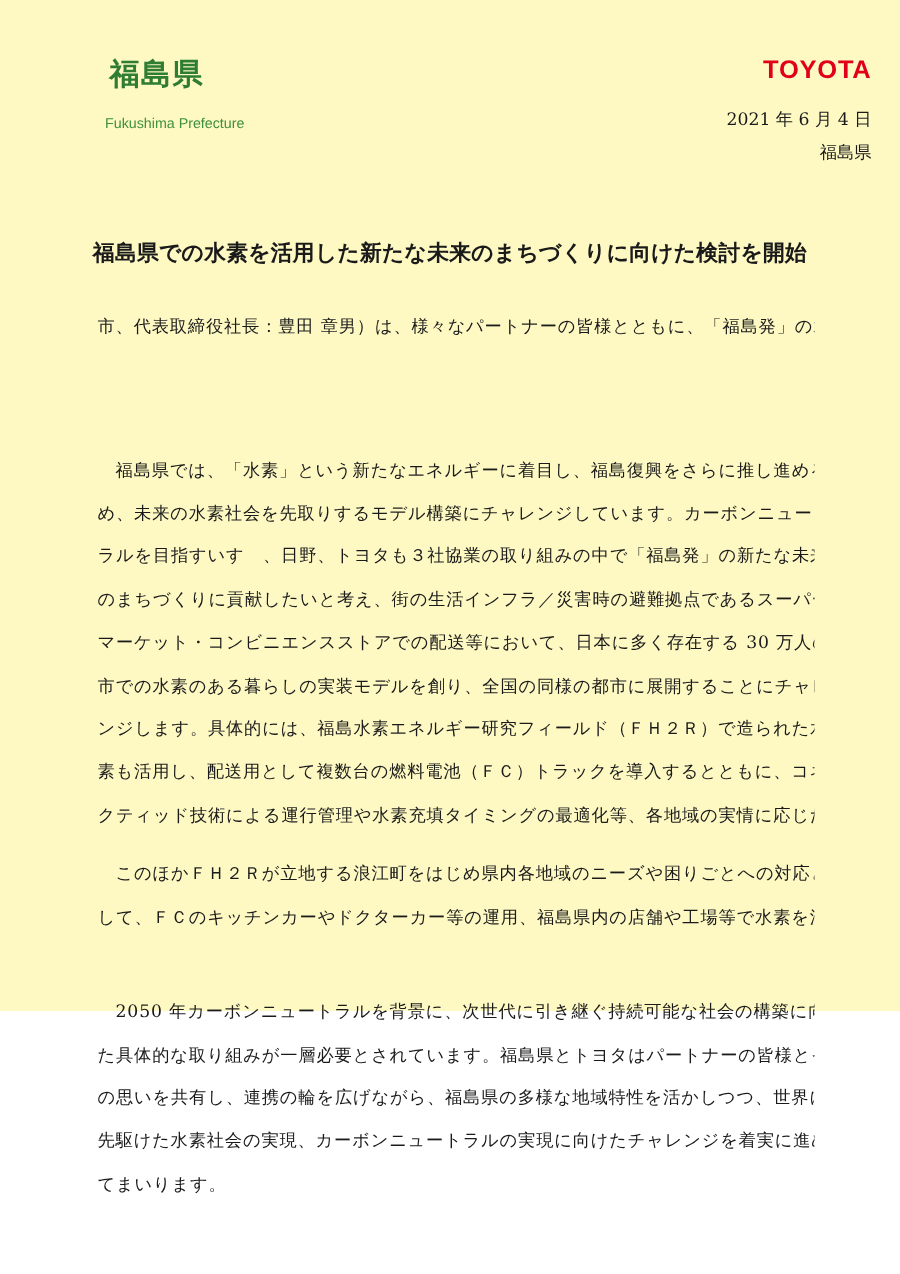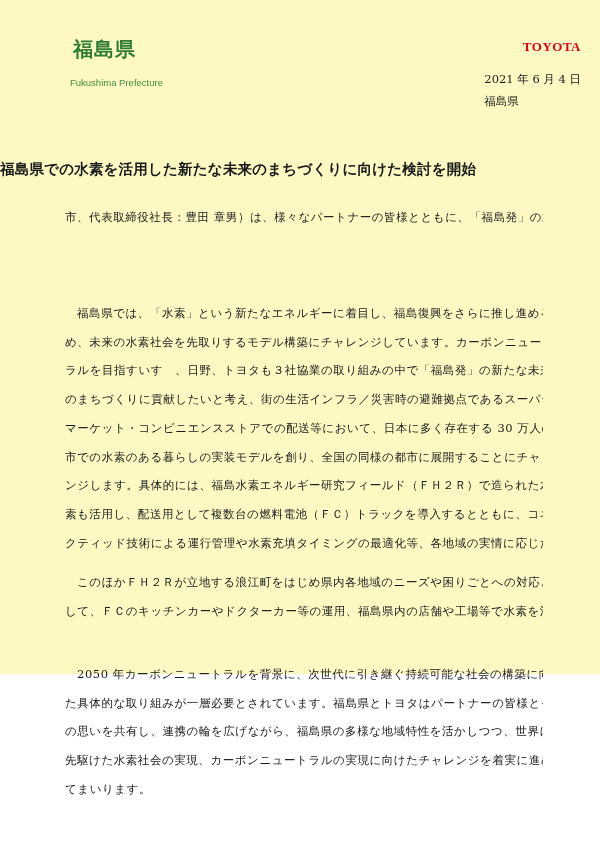--- a/index.html
+++ b/index.html
@@ -44,43 +44,44 @@
       color: #3f8f3f;
       line-height: 12px;
       margin-top: 17px;
       white-space: nowrap;
     }
     
     .toyota-logo {
       position: absolute;
       right: 56px;
       top: 38px;
-      font-family: Liberation Serif, serif;
+      font-family: Liberation Sans, sans-serif;
       font-weight: bold;
-      font-size: 13px;
+      font-size: 17px;
       letter-spacing: 0.5px;
       color: #e0001a;
       line-height: 18px;
     }
     
     .issuer-block {
       position: absolute;
       right: 56px;
       top: 68px;
+      text-align: right;
       font-size: 11.5px;
       line-height: 22px;
       white-space: nowrap;
     }
     
     .doc-title {
       position: absolute;
       left: 0;
       width: 600px;
       top: 158px;
-      text-align: left;
+      text-align: center;
       font-family: "DejaVu Sans", "Liberation Sans", sans-serif;
       font-weight: bold;
       font-size: 14.5px;
       line-height: 22px;
       letter-spacing: 0.2px;
     }
     
     .para {
       position: absolute;
       left: 65px;

